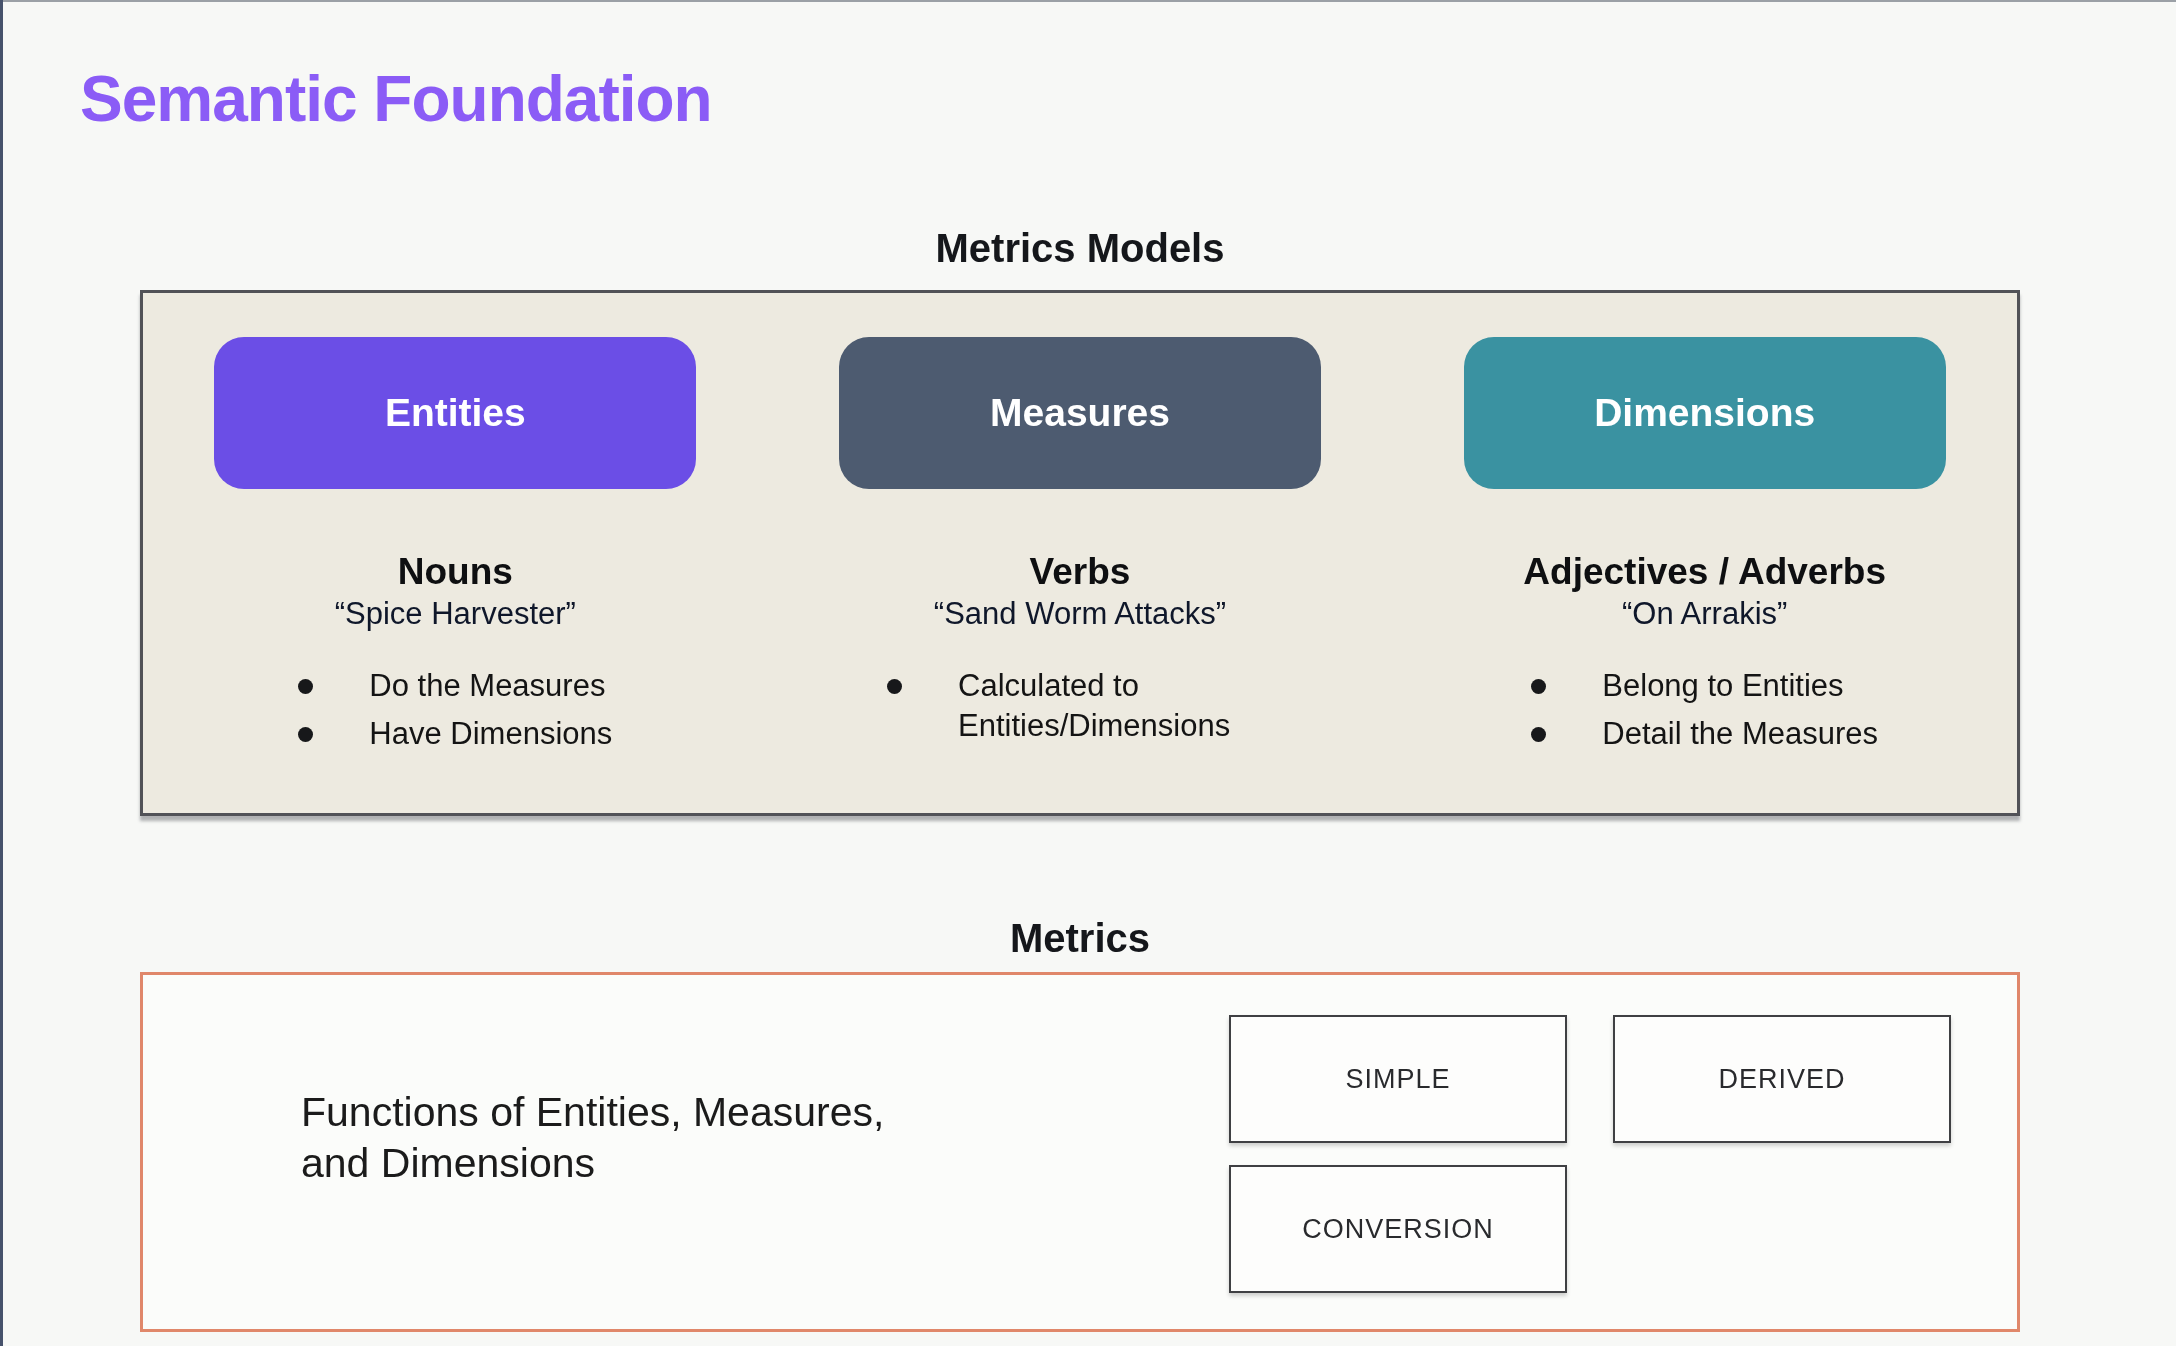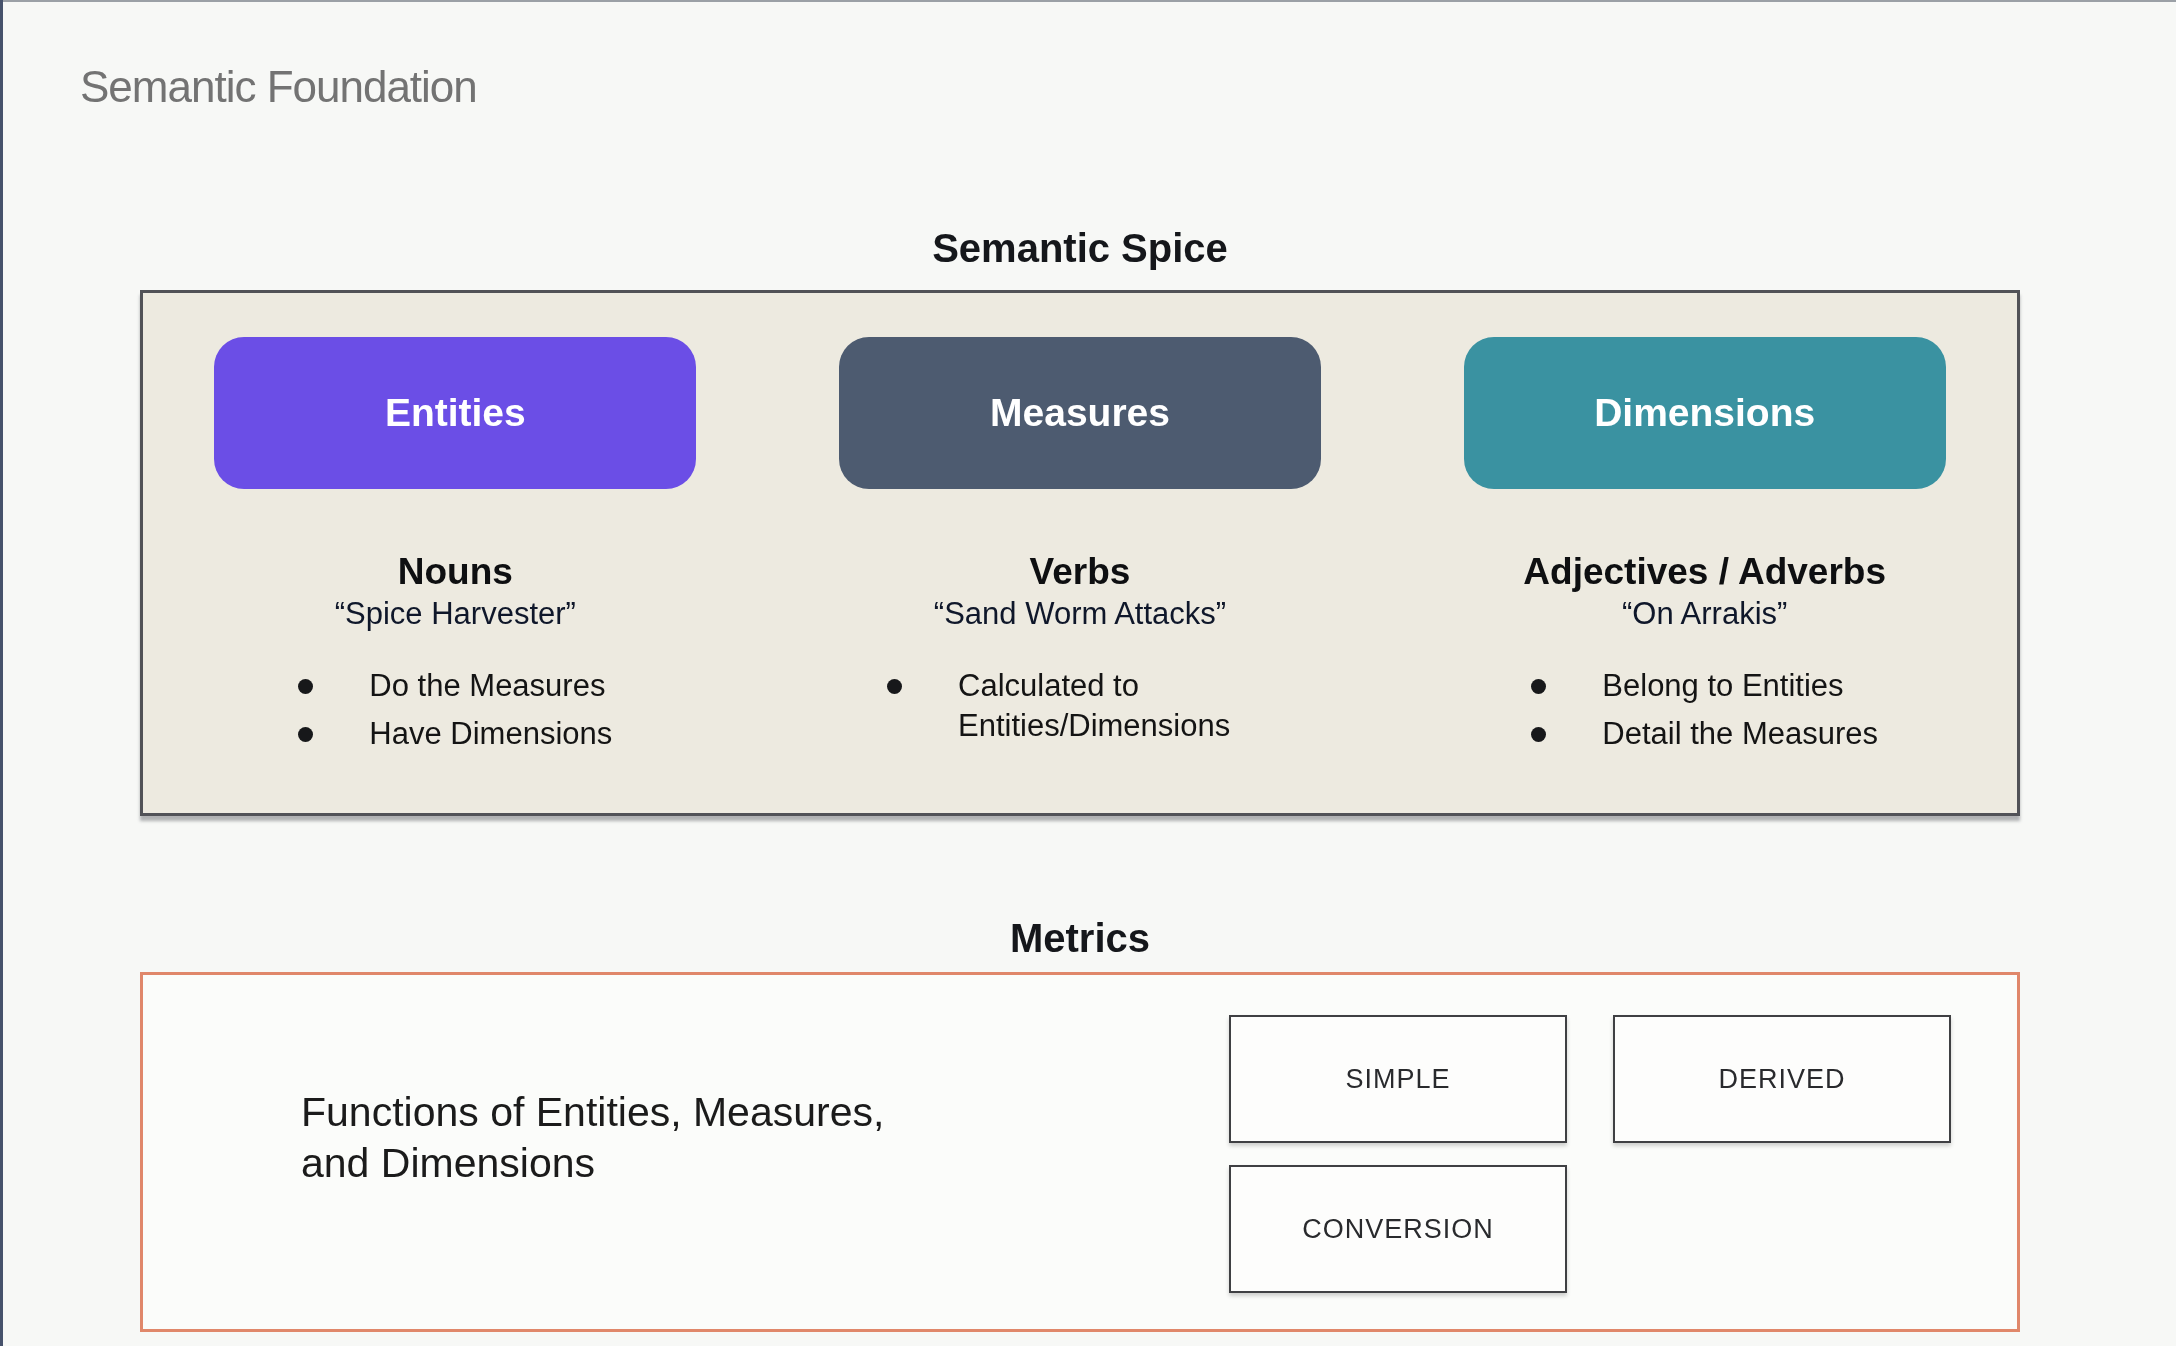--- a/index.html
+++ b/index.html
@@ -7,21 +7,21 @@
     position:relative; width:2176px; height:1346px;
     background:#f7f8f6; overflow:hidden;
     font-family:"Liberation Sans","DejaVu Sans",sans-serif;
     color:#1c1c1c;
   }
   .edge-left  { position:absolute; left:0; top:0; width:3px; height:100%; background:#46526b; }
   .edge-top   { position:absolute; left:0; top:0; width:100%; height:2px; background:#9ba0a6; }
 
   .slide-title {
     position:absolute; left:80px; top:62px;
-    font-size:44px; font-weight:400; letter-spacing:-1px; color:#737373;
+    font-size:64px; font-weight:700; letter-spacing:-1px; color:#8b5cf6;
   }
 
   .panel-heading {
     position:absolute; left:140px; width:1880px; text-align:center;
     font-weight:700; font-size:40px; color:#15171b;
   }
   .sm-heading { top:226px; }
   .m-heading  { top:916px; }
 
   
@@ -78,21 +78,21 @@
 </style>
 </head>
 <body>
 
 <div class="slide">
   <div class="edge-top"></div>
   <div class="edge-left"></div>
 
   <div class="slide-title">Semantic Foundation</div>
 
-  <div class="panel-heading sm-heading">Semantic Spice</div>
+  <div class="panel-heading sm-heading">Metrics Models</div>
 
   <div class="sm-panel">
 
     <div class="sm-col">
       <div class="pill pill-entities">Entities</div>
       <div class="word-class">Nouns</div>
       <div class="example">“Spice Harvester”</div>
       <div class="bullets">
         <div class="bullet-row">
           <span class="bullet-marker"></span>

